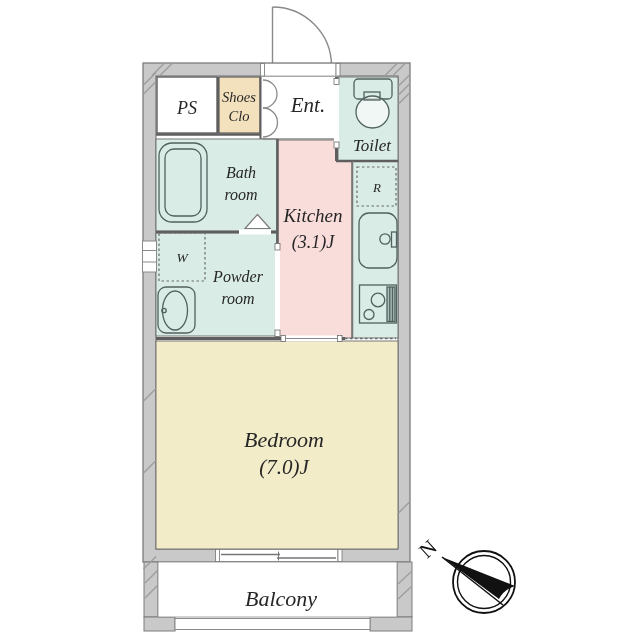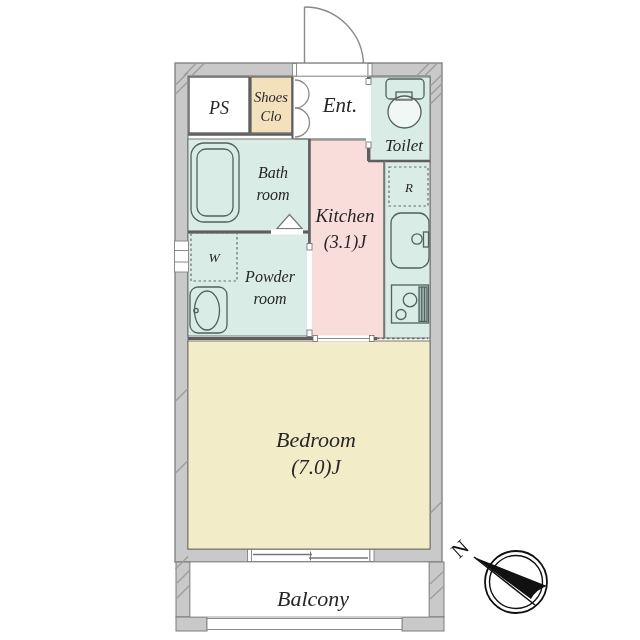--- a/index.html
+++ b/index.html
@@ -1,16 +1,16 @@
 <!DOCTYPE html>
 <html><head>
 <meta charset="utf-8">
 <style>
   html,body{margin:0;padding:0;background:#ffffff;}
-  .stage{width:540px;height:640px;position:relative;background:#be185d;margin-left:32px;}
+  .stage{width:540px;height:640px;position:relative;background:#be185d;}
   .plan-text{font-family:"Liberation Serif",serif;font-style:italic;fill:#262626;}
   .north-text{font-family:"Liberation Serif",serif;font-style:normal;fill:#111111;}
   svg{display:block;}
 </style>
 </head>
 <body>
 
 <div class="stage">
 <svg width="640" height="640" viewBox="0 0 640 640">
 

